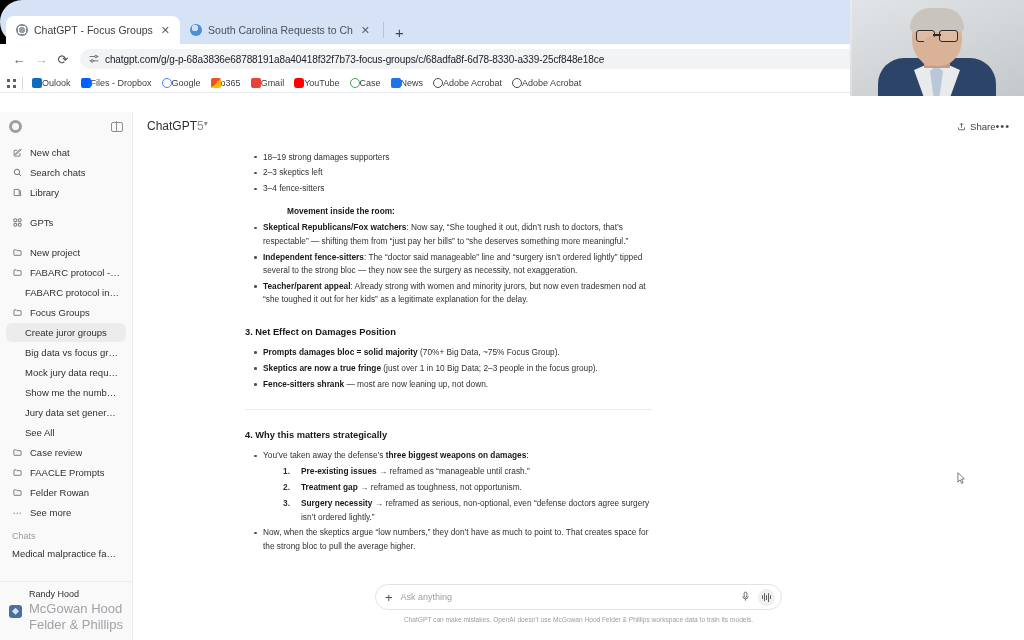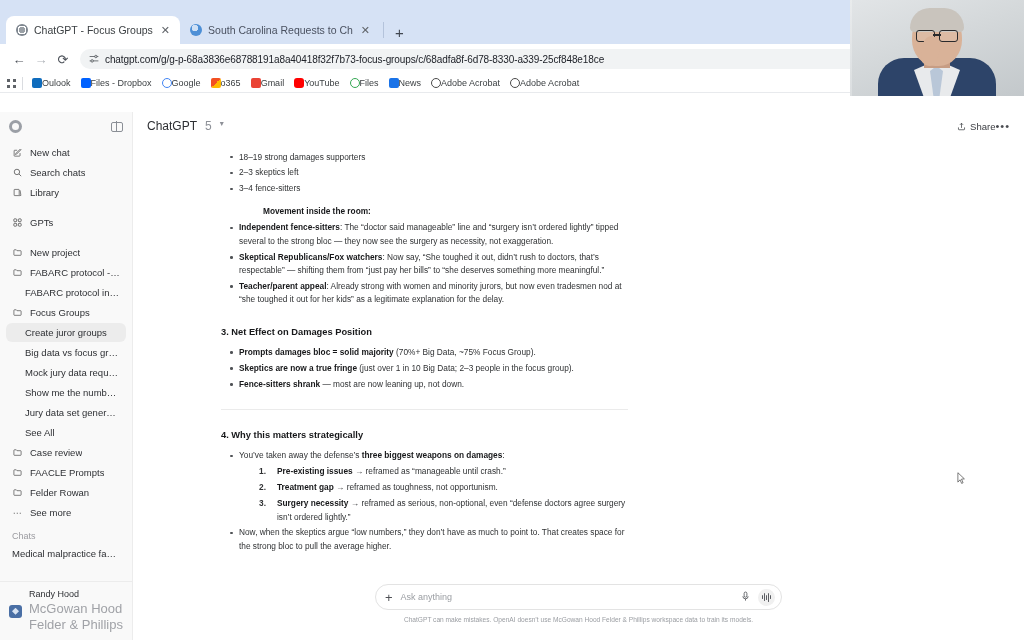--- a/index.html
+++ b/index.html
@@ -17,20 +17,21 @@
     position:absolute; left:0; top:44px; width:1024px; height:596px;
     background:#ffffff;
   }
 
   
   .tabstrip {
     position:absolute; left:0; top:-44px; width:1024px; height:44px;
     background:#d6e2f5;
     display:flex; align-items:flex-end;
     padding-left:6px;
+    border-radius:22px;
   }
   .tab {
     height:28px; display:flex; align-items:center; gap:6px;
     padding:0 8px 0 10px; border-radius:8px 8px 0 0;
     font-size:10.5px; color:#3c4043; position:relative;
     max-width:220px;
   }
   .tab.active { background:#ffffff; }
   .tab.inactive { color:#4a5160; }
   .tab .favicon {
@@ -122,33 +123,33 @@
     clip-path:polygon(50% 0,100% 50%,50% 100%,0 50%);}
   .usr-name { font-size:9px; color:#2d2f33; line-height:1.25; }
   .usr-org { font-size:13px; color:#a0a2a7; line-height:1.25; }
 
   
   .main { flex:1 1 auto; height:528px; position:relative; background:#ffffff; display:flex; flex-direction:column; }
   .main-header {
     height:28px; display:flex; align-items:center; padding:0 14px;
     flex:0 0 28px;
   }
-  .model-pill { display:flex; align-items:flex-start; gap:8px; font-size:12px; color:#2d2f33; }
+  .model-pill { display:flex; align-items:flex-start; gap:0; font-size:12px; color:#2d2f33; }
   .model-pill .num { color:#8d9097; }
   .chev { font-size:8px; color:#8d9097; }
   .hdr-right { margin-left:auto; display:flex; align-items:center; gap:0; font-size:9.5px; color:#3a3c41; }
   .share-btn { display:flex; align-items:center; gap:4px; }
   .dots { letter-spacing:1px; color:#4a4c51; font-size:11px; }
 
   
   .convo {
     flex:1 1 auto; overflow:hidden; position:relative;
     padding:0 0 0 0;
   }
-  .convo-inner { width:410px; margin-left:88px; padding-top:2px; font-size:8.3px; line-height:1.62; color:#2f3133; }
+  .convo-inner { width:410px; margin-left:112px; padding-top:2px; font-size:8.3px; line-height:1.62; color:#2f3133; }
   .cut-top { height:6px; overflow:hidden; opacity:.35; font-size:8.3px; color:#75787c; padding-left:18px;}
   ul.bul { list-style:none; margin:0 0 0 0; padding:0; }
   ul.bul > li {
     position:relative; padding-left:18px; margin:2.5px 0;
   }
   ul.bul > li::before {
     content:""; position:absolute; left:9px; top:5.4px;
     width:2.6px; height:2.6px; border-radius:50%; background:#4f5256;
   }
   .para-b { font-weight:bold; margin:9px 0 3px; color:#17181a;padding-left:42px; }
@@ -276,21 +277,21 @@
     <div class="bmk">
       <span class="bmi" style="background:#ea4335"></span>
       <span>Gmail</span>
     </div>
     <div class="bmk">
       <span class="bmi" style="background:#ff0000;border-radius:3px"></span>
       <span>YouTube</span>
     </div>
     <div class="bmk">
       <span class="bmi" style="background:#fff;border-radius:50%;border:1.6px solid #34a853"></span>
-      <span>Files</span>
+      <span>Case</span>
     </div>
     <div class="bmk">
       <span class="bmi" style="background:#1a73e8"></span>
       <span>News</span>
     </div>
     <div class="bmk">
       <span class="bmi" style="background:#fff;border-radius:50%;border:1.6px solid #4a4a4a"></span>
       <span>Adobe Acrobat</span>
     </div>
     <div class="bmk">
@@ -473,22 +474,22 @@
 
           <ul class="bul">
             <li>18–19 strong damages supporters</li>
             <li>2–3 skeptics left</li>
             <li>3–4 fence-sitters</li>
           </ul>
 
           <div class="para-b">Movement inside the room:</div>
 
           <ul class="bul">
+            <li><b>Skeptical Republicans/Fox watchers</b><span>: Now say, “She toughed it out, didn’t rush to doctors, that’s respectable” — shifting them from “just pay her bills” to “she deserves something more meaningful.”</span></li>
             <li><b>Independent fence-sitters</b><span>: The “doctor said manageable” line and “surgery isn’t ordered lightly” tipped several to the strong bloc — they now see the surgery as necessity, not exaggeration.</span></li>
-            <li><b>Skeptical Republicans/Fox watchers</b><span>: Now say, “She toughed it out, didn’t rush to doctors, that’s respectable” — shifting them from “just pay her bills” to “she deserves something more meaningful.”</span></li>
             <li><b>Teacher/parent appeal</b><span>: Already strong with women and minority jurors, but now even tradesmen nod at “she toughed it out for her kids” as a legitimate explanation for the delay.</span></li>
           </ul>
 
           <div class="sec-block">
             <div class="sec-h">3. Net Effect on Damages Position</div>
             <ul class="bul">
               <li><b>Prompts damages bloc = solid majority</b><span> (70%+ Big Data, ~75% Focus Group).</span></li>
               <li><b>Skeptics are now a true fringe</b><span> (just over 1 in 10 Big Data; 2–3 people in the focus group).</span></li>
               <li><b>Fence-sitters shrank</b><span> — most are now leaning up, not down.</span></li>
             </ul>

